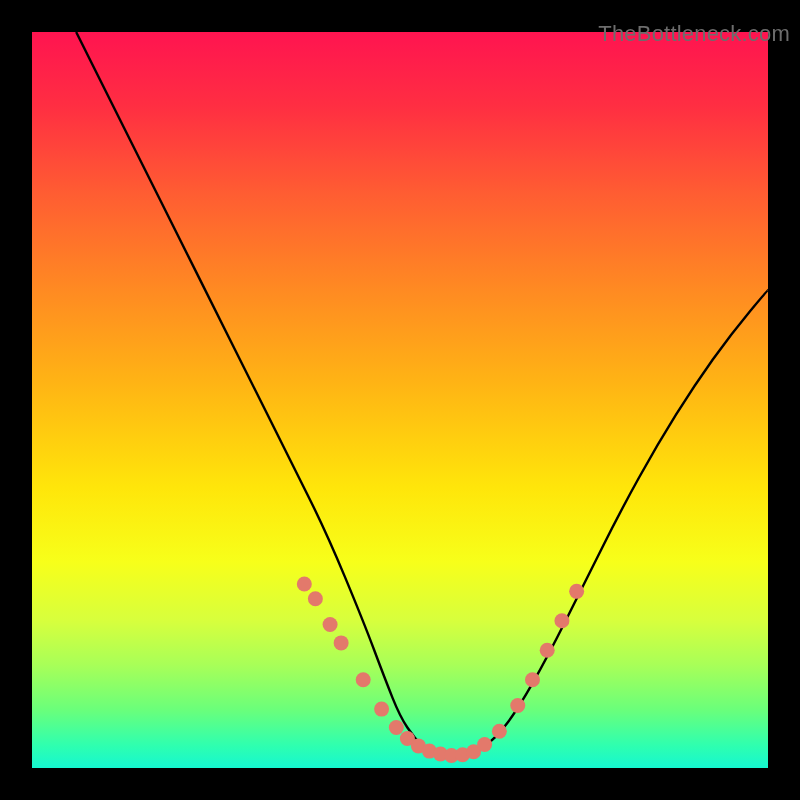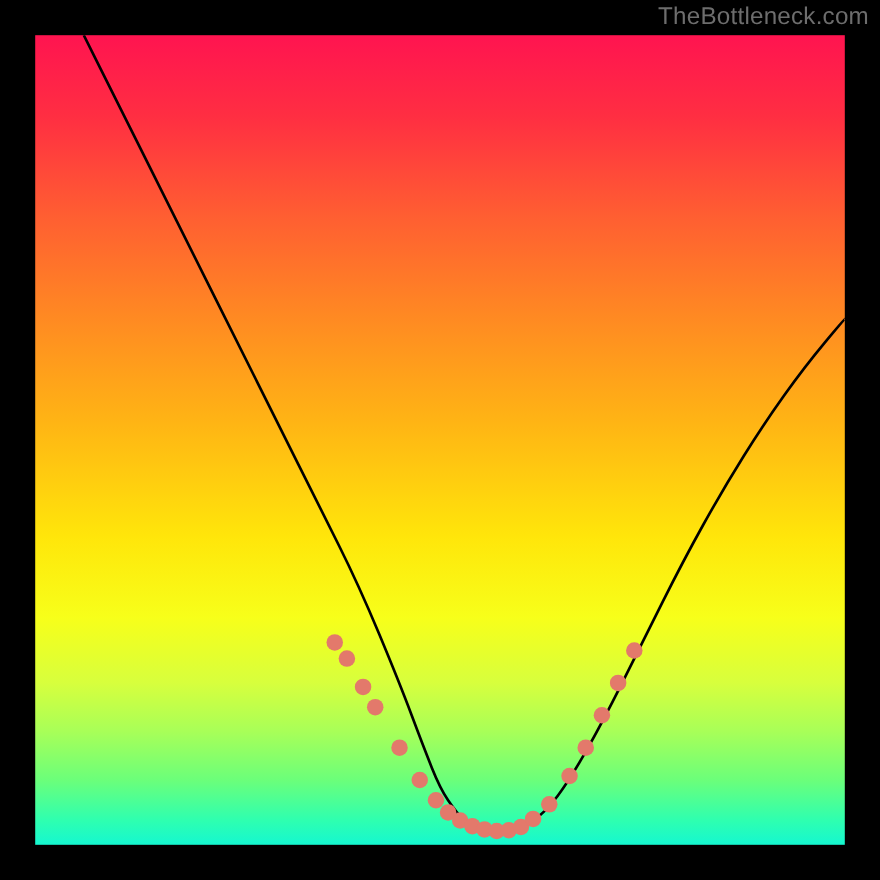--- a/index.html
+++ b/index.html
@@ -33,21 +33,21 @@
       #f7ff1a 72%,
       #d7ff3d 80%,
       #a8ff58 86%,
       #6bff7a 92%,
       #2effb0 97%,
       #15f7d0 100%
     );
   }
   .watermark {
     position: absolute;
-    top: 2px;
+    top: 21px;
     right: 10px;
     color: #6d6d6d;
     font-size: 22px;
     letter-spacing: 0.2px;
     user-select: none;
   }
   svg {
     position: absolute;
     left: 0;
     top: 0;

